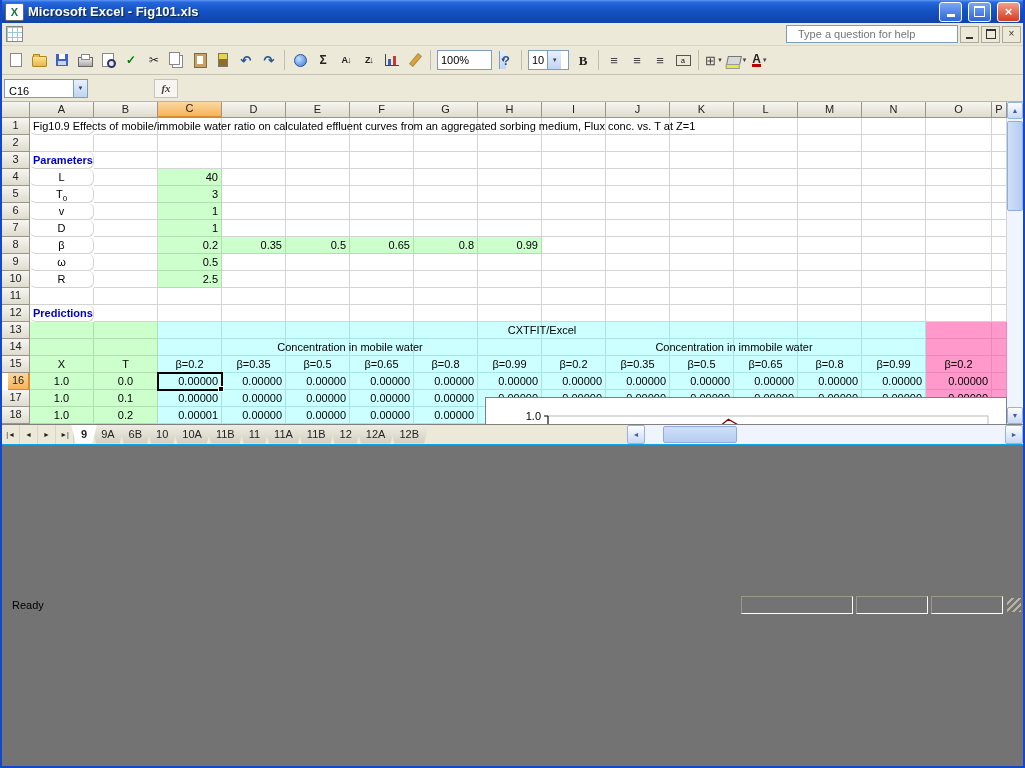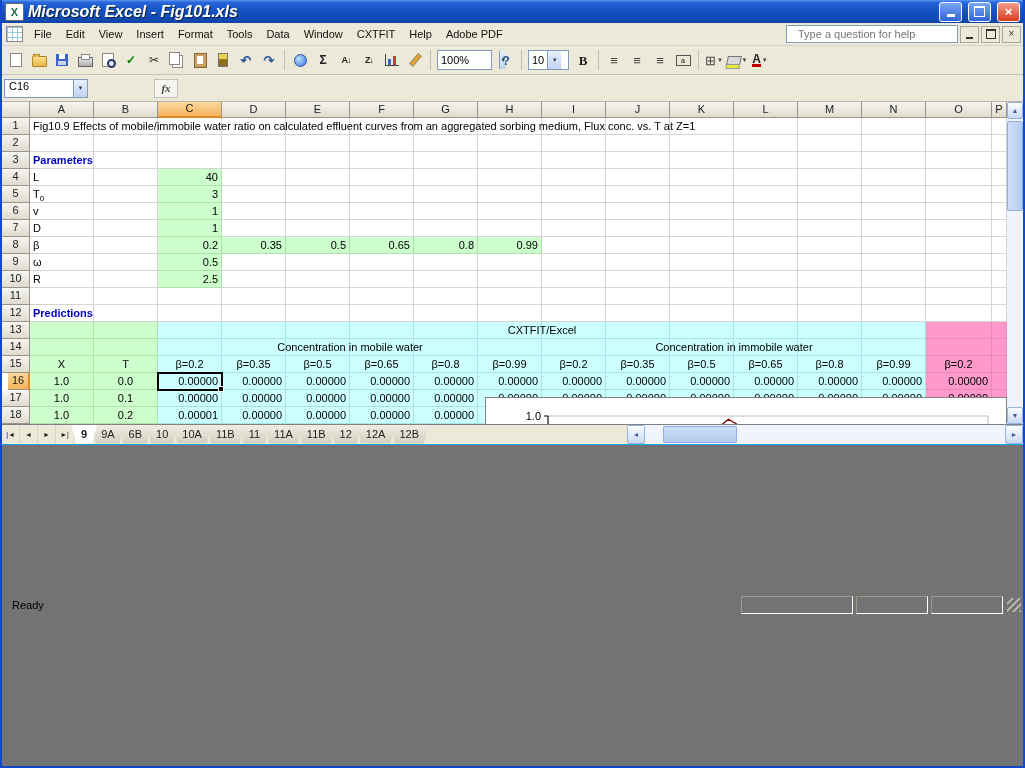--- a/index.html
+++ b/index.html
@@ -2,21 +2,21 @@
 <html><head>
 <meta charset="utf-8">
 <style>
   html,body{margin:0;padding:0;}
   body{width:1025px;height:768px;overflow:hidden;font-family:"Liberation Sans",sans-serif;font-size:11px;background:#ECE9D8;}
   .window{width:1025px;height:768px;box-sizing:border-box;border-left:2px solid #1348C8;border-right:2px solid #1348C8;border-bottom:2px solid #1348C8;display:flex;flex-direction:column;}
   
   .titlebar{height:23px;flex:0 0 23px;display:flex;align-items:center;padding:0 3px;gap:4px;
     background:linear-gradient(180deg,#5A96F2 0%,#2767DC 10%,#1553C4 45%,#0F44A8 100%);color:#fff;}
   .appicon{width:17px;height:16px;background:#fff;border:1px solid #6a6a6a;color:#1E7145;font-weight:bold;font-size:11px;display:flex;align-items:center;justify-content:center;border-radius:2px;}
-  .title-text{font-weight:bold;font-size:16px;flex:1;text-shadow:1px 1px 1px #123;font-style:italic;}
+  .title-text{font-weight:bold;font-size:13px;flex:1;text-shadow:1px 1px 1px #123;}
   .tb-btn{width:21px;height:18px;border:1px solid #fff;border-radius:3px;margin-left:2px;display:flex;align-items:center;justify-content:center;background:linear-gradient(180deg,#7AA6F4,#2E66D8);color:#fff;font-weight:bold;font-size:13px;line-height:1;}
   .tb-btn.close{background:linear-gradient(180deg,#F0A08C,#D83A1E);}
   .minbar{width:8px;height:3px;background:#fff;margin-top:8px;display:block;}
   .maxbox{width:9px;height:8px;border:1px solid #fff;border-top-width:2px;display:block;}
   
   .menubar{height:22px;flex:0 0 22px;display:flex;align-items:center;background:#ECE9D8;border-bottom:1px solid #D8D4C8;padding:0 2px;}
   .sheeticon{width:15px;height:14px;margin:0 4px 0 2px;border:1px solid #888;background-color:#fff;background-image:linear-gradient(#9BC8D8 1px,transparent 1px),linear-gradient(90deg,#9BC8D8 1px,transparent 1px);background-size:5px 5px;}
   #menus{display:flex;}
   .menu-item{padding:3px 7px;color:#111;cursor:default;}
   .helpbox{margin-left:auto;width:148px;height:16px;border:1px solid #7F9DB9;font-family:"Liberation Sans",sans-serif;font-size:11px;padding:0 11px;}
@@ -62,36 +62,36 @@
   .ic-chart{position:relative;width:13px;height:11px;border-left:1px solid #444;border-bottom:1px solid #444;}
   .ic-chart::before{content:'';position:absolute;left:2px;bottom:0;width:3px;height:6px;background:#3A62C8;}
   .ic-chart::after{content:'';position:absolute;left:7px;bottom:0;width:3px;height:9px;background:#C83A3A;}
   .ic-draw{width:3px;height:12px;background:#E8A030;border:1px solid #996;transform:rotate(40deg);}
   .ic-merge{width:13px;height:9px;border:1px solid #555;display:flex;align-items:center;justify-content:center;font-size:7px;}
   .ic-merge::after{content:'a';}
   .ic-fill{width:12px;height:7px;background:#D8D8D8;border:1px solid #777;position:relative;margin-top:0;transform:skewX(-12deg);}
   .ic-fill::after{content:'';position:absolute;left:-1px;bottom:-5px;width:12px;height:3px;background:#E8E83A;border:1px solid #999;transform:skewX(12deg);}
   
   .formulabar{height:22px;flex:0 0 22px;display:flex;align-items:center;background:#ECE9D8;border-bottom:1px solid #B8B5AA;padding:2px 2px;}
-  .namebox{width:78px;height:17px;background:#fff;border:1px solid #7F9DB9;display:flex;align-items:flex-start;padding-left:4px;}
+  .namebox{width:78px;height:17px;background:#fff;border:1px solid #7F9DB9;display:flex;align-items:flex-end;padding-left:4px;}
   .namebox .nb-val{flex:1;}
   .nb-arrow{width:13px;height:100%;display:flex;align-items:center;justify-content:center;font-size:6px;background:linear-gradient(#E8F0FC,#C0D4F0);border-left:1px solid #7F9DB9;color:#345;}
   .fbgap{width:66px;height:100%;}
   .fx{width:22px;height:17px;display:flex;align-items:center;justify-content:center;font-family:"Liberation Serif",serif;font-style:italic;font-weight:bold;color:#444;border:1px solid #C6C3B8;background:#F6F5F0;}
   .formula-text{flex:1;height:17px;background:#fff;border:1px solid #7F9DB9;border-left:none;line-height:16px;padding-left:4px;white-space:nowrap;overflow:hidden;}
   
   .sheet{flex:1;display:flex;background:#fff;overflow:hidden;}
   #grid{position:relative;display:grid;width:1005px;height:628px;background:#fff;overflow:hidden;flex:0 0 1005px;}
   .cell{box-sizing:border-box;border-right:1px solid #D4D4D4;border-bottom:1px solid #D4D4D4;font-size:11px;line-height:16px;padding:0 3px;white-space:nowrap;overflow:hidden;color:#000;}
   .cell.green{background:#CCFFCC;border-color:#ADE2AD;}
   .cell.cyan{background:#CCFFFF;border-color:#A8E4E4;}
   .cell.pink{background:#FF99CC;border-color:#EE86BC;}
   .cell.num{text-align:right;}
   .cell.ctr{text-align:center;}
-  .cell.left{text-align:left;}
+  .cell.left{text-align:center;border-radius:6px;}
   .cell.blue{color:#0000CC;font-weight:bold;}
   .cell.ovf{overflow:visible;position:relative;z-index:1;}
   .cell sub{font-size:8px;}
   .hdr{box-sizing:border-box;background:linear-gradient(180deg,#F6F5F1,#DFDCCE);border-right:1px solid #999588;border-bottom:1px solid #999588;text-align:center;font-size:11px;line-height:15px;color:#222;overflow:hidden;}
   .hdr.sel{background:linear-gradient(180deg,#FBD8A0,#F6B35B);}
   .colhdr.sel{border-bottom:2px solid #D98C2D;line-height:13px;}
   .rowhdr.sel{border-right:2px solid #D98C2D;margin-left:6px;}
   .mergelabel{position:absolute;height:17px;line-height:16px;text-align:center;z-index:1;pointer-events:none;font-size:11px;}
   .selection{position:absolute;left:155px;top:270px;width:66px;height:19px;border:2px solid #000;box-sizing:border-box;z-index:2;}
   .selection::after{content:'';position:absolute;right:-3px;bottom:-3px;width:4px;height:4px;background:#000;border:1px solid #fff;}
@@ -133,33 +133,20 @@
         <i class="minbar" data-name="minimize-icon"></i>
       </span>
     <span class="tb-btn" data-name="maximize-button">
         <i class="maxbox" data-name="maximize-icon"></i>
       </span>
     <span class="tb-btn close" data-name="close-button">×</span>
   </div>
 
   <div class="menubar" data-name="menu-bar">
     <span class="sheeticon" data-name="workbook-icon"></span>
-    <span id="menus" data-name="menu-items">
-        <div class="menu-item" data-name="menu-file" role="menuitem">File</div>
-        <div class="menu-item" data-name="menu-edit" role="menuitem">Edit</div>
-        <div class="menu-item" data-name="menu-view" role="menuitem">View</div>
-        <div class="menu-item" data-name="menu-insert" role="menuitem">Insert</div>
-        <div class="menu-item" data-name="menu-format" role="menuitem">Format</div>
-        <div class="menu-item" data-name="menu-tools" role="menuitem">Tools</div>
-        <div class="menu-item" data-name="menu-data" role="menuitem">Data</div>
-        <div class="menu-item" data-name="menu-window" role="menuitem">Window</div>
-        <div class="menu-item" data-name="menu-cxtfit" role="menuitem">CXTFIT</div>
-        <div class="menu-item" data-name="menu-help" role="menuitem">Help</div>
-        <div class="menu-item" data-name="menu-adobe-pdf" role="menuitem">Adobe PDF</div>
-      </span>
     <input class="helpbox" data-name="help-search-input" placeholder="Type a question for help" style="">
     <span class="wbtn" data-name="workbook-minimize-button">
         <i class="minbar dark" data-name="workbook-minimize-icon"></i>
       </span>
     <span class="wbtn" data-name="workbook-restore-button">
         <i class="maxbox dark" data-name="workbook-restore-icon"></i>
       </span>
     <span class="wbtn" data-name="workbook-close-button">×</span>
   </div>
 

